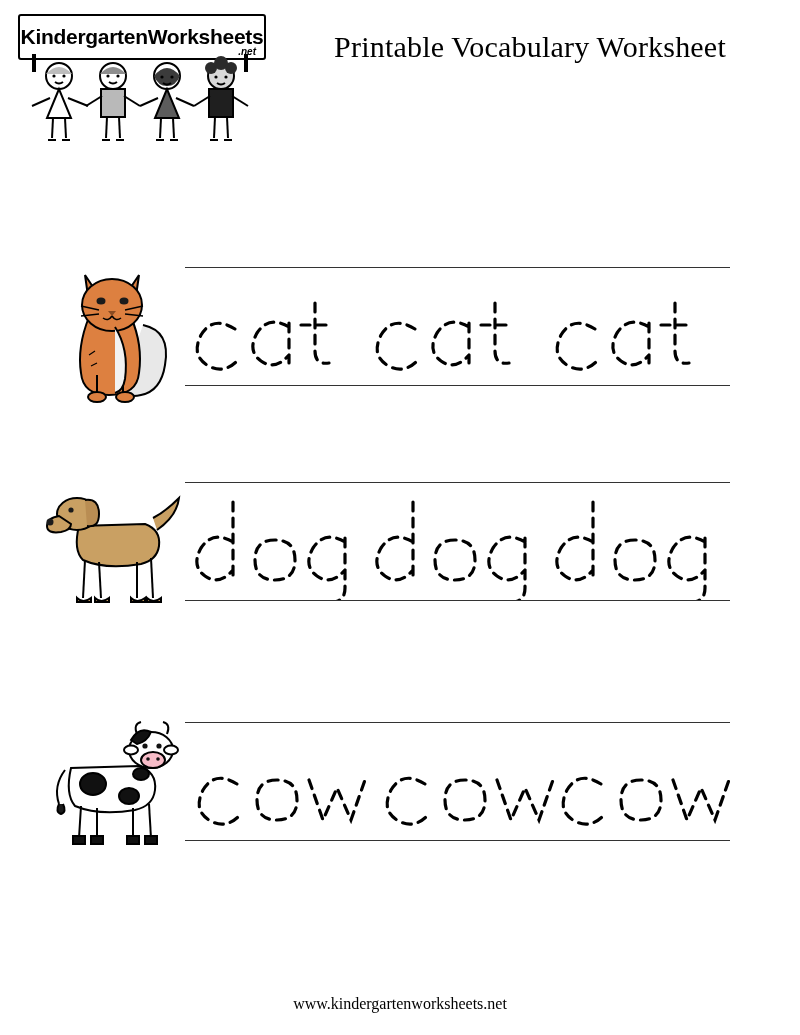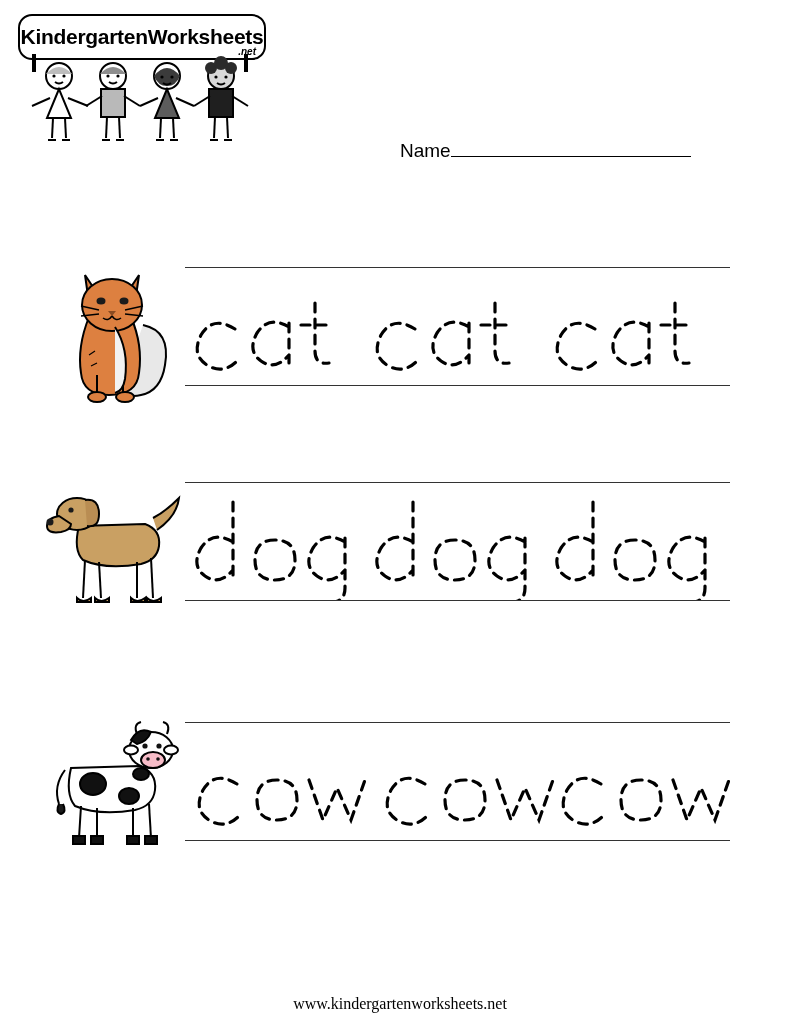--- a/index.html
+++ b/index.html
@@ -32,21 +32,21 @@
     width: 258px;
     height: 155px;
   }
   .logo-sign {
     position: absolute;
     left: 6px;
     top: 0;
     width: 248px;
     height: 46px;
     border: 2px solid #000;
-    border-radius: 14px;
+    border-radius: 3px;
     background: #fff;
     box-sizing: border-box;
     display: flex;
     align-items: center;
     justify-content: center;
   }
   .logo-text {
     font-family: "Liberation Sans", sans-serif;
     font-size: 21px;
     letter-spacing: -0.3px;
@@ -232,24 +232,22 @@
         <path d="M198 42 L182 52"></path>
         <path d="M220 42 L236 52"></path>
         <path d="M203 63 L202 84"></path>
         <path d="M215 63 L216 84"></path>
         <path d="M198 86 l8 0"></path>
         <path d="M212 86 l8 0"></path>
       </g>
     </svg>
   </div>
 
-
-  <div class="name-line">
-    <span>Name</span><span class="rule"></span>
-  </div>
+  <div class="worksheet-title">Printable Vocabulary Worksheet</div>
+
 </div>
 
 <div class="row row-cat">
 
   <svg class="pic" viewBox="0 0 140 160">
     <g stroke="#000" stroke-width="2">
 
       <path d="M98 70 q28 6 22 40 q-4 26 -24 30 q-16 4 -20 -8" fill="#e8e8e8"></path>
 
       <path d="M44 62 q-12 30 -8 56 q2 22 28 22 q28 0 30 -22 q4 -28 -8 -56 Z" fill="#dd8040"></path>

